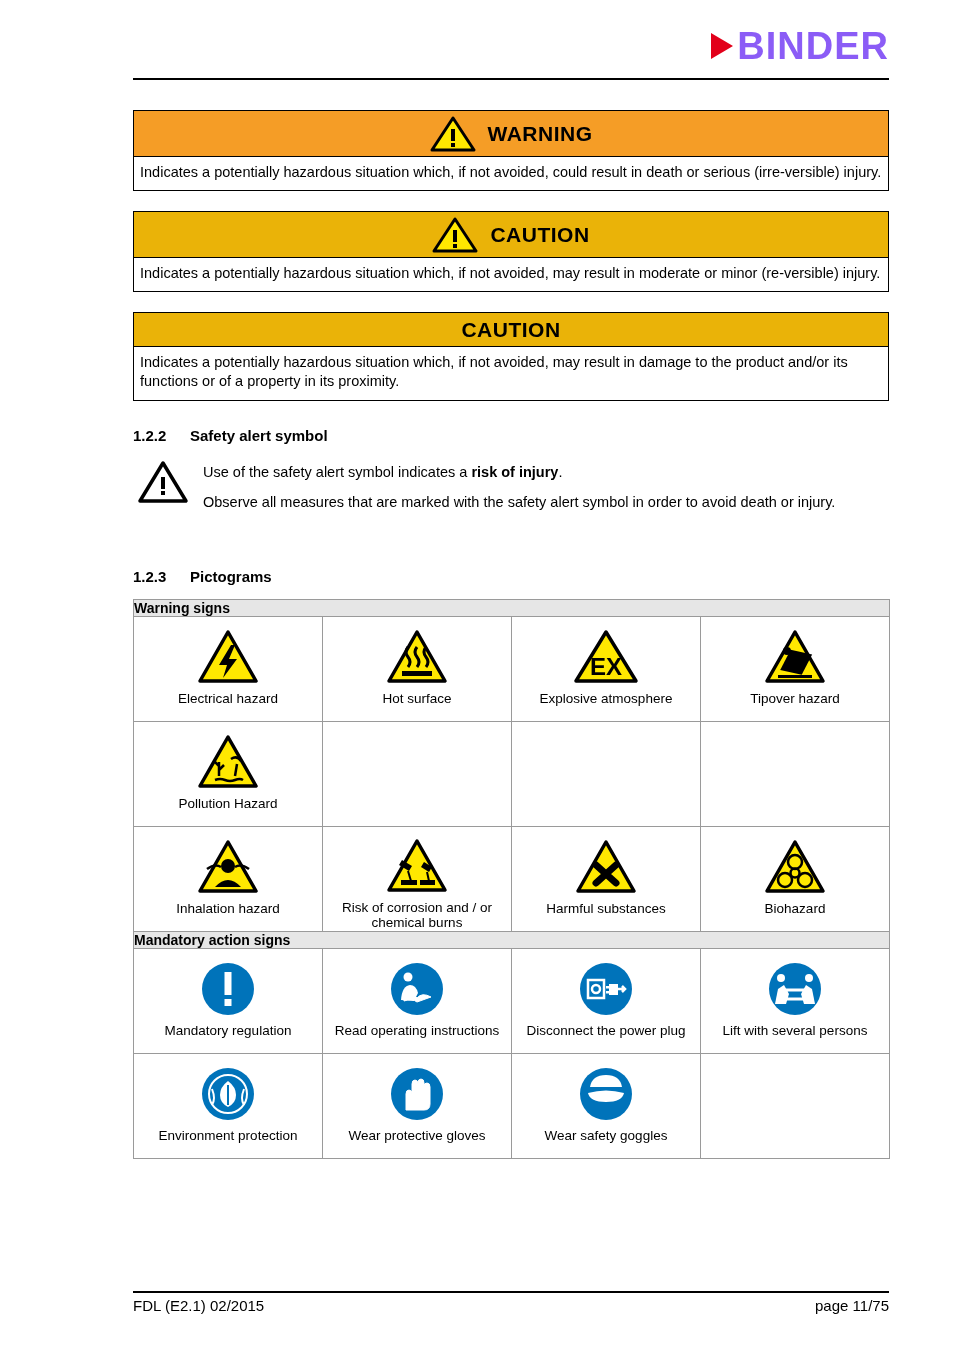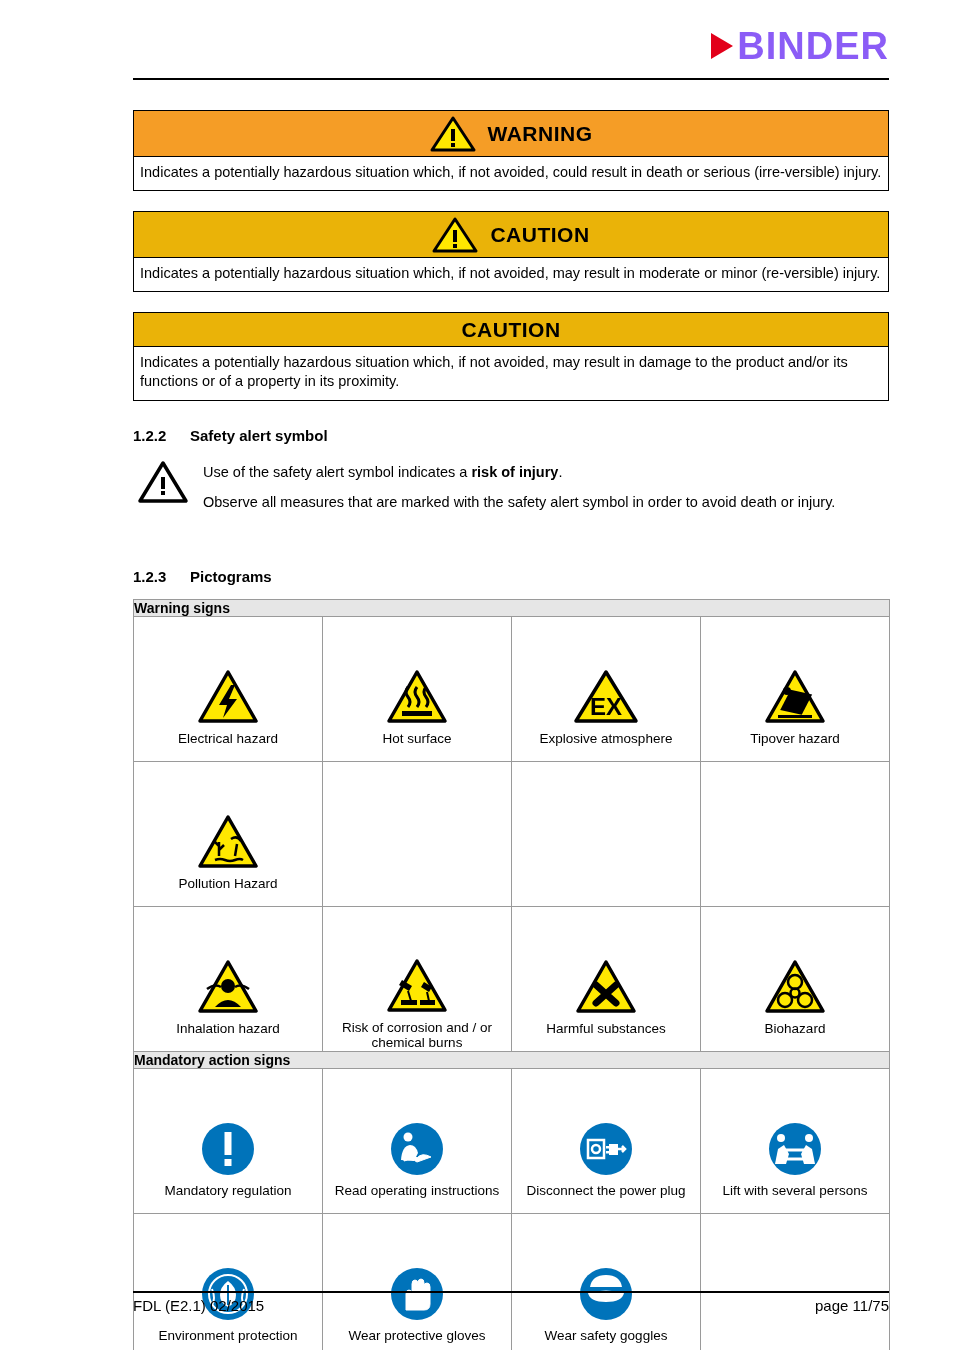--- a/index.html
+++ b/index.html
@@ -146,21 +146,20 @@
     margin-top: 24px;
   }
   .cell {
     height: 104px;
     box-sizing: border-box;
     display: flex;
     flex-direction: column;
     align-items: center;
     justify-content: flex-start;
     padding-top: 9px;
-    margin-top: 40px;
   }
   .cell .glyph { height: 62px; display: flex; align-items: center; justify-content: center;}
   .cell .caption {
     font-size: 13.5px;
     text-align: center;
     line-height: 1.15;
     padding: 3px 2px 0 2px;
   }
   .cell.empty { height: 104px; }
   

